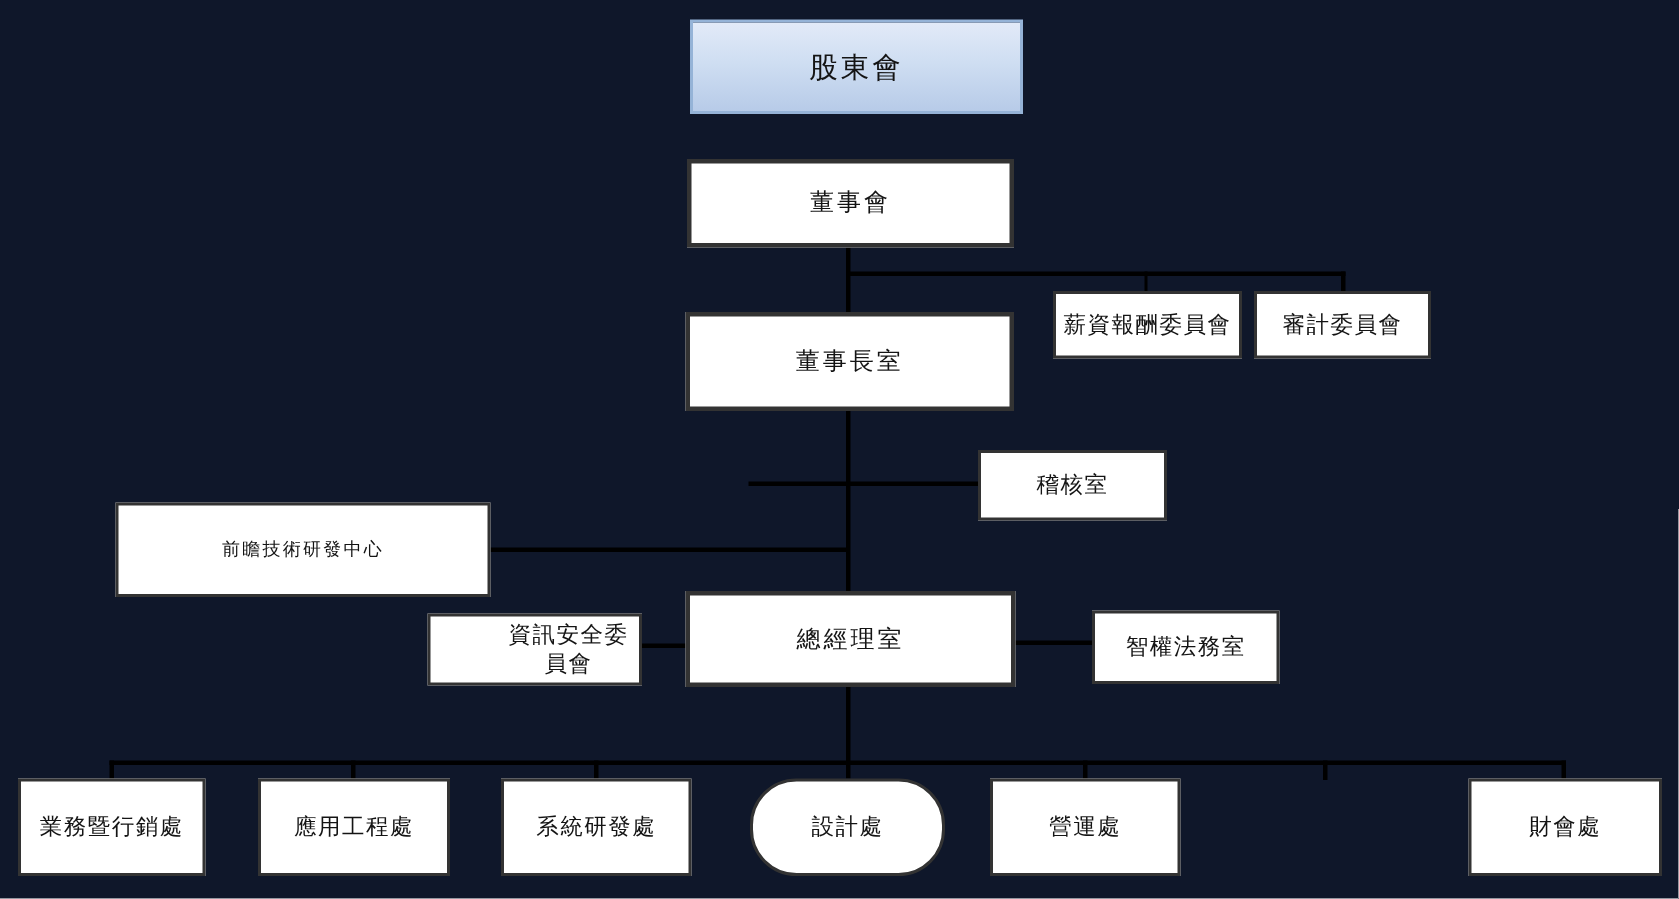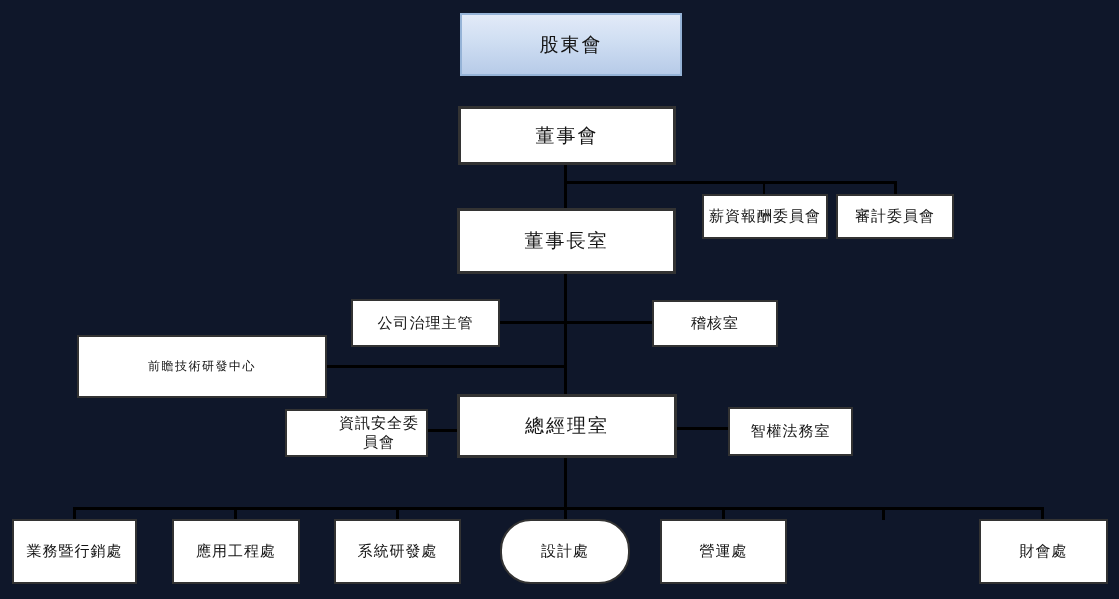--- a/index.html
+++ b/index.html
@@ -22,21 +22,21 @@
     justify-content: center;
     text-align: center;
     background: #ffffff;
     border: 2px solid #333333;
     font-size: 15px;
     letter-spacing: 1px;
     color: #141414;
     z-index: 2;
   }
   .node.major {
-    font-size: 19px;
+    font-size: 16px;
     letter-spacing: 2px;
     border-width: 3px;
   }
   .node.mid {
     font-size: 12px;
     letter-spacing: 1.5px;
   }
   .node.highlight {
     background: linear-gradient(180deg, #e2eaf8 0%, #cfdef2 45%, #b7cbe8 100%);
     border: 2px solid #95b3d7;
@@ -85,23 +85,20 @@
   </div>
 
   <div class="node" style="left:702px; top:194px; width:126px; height:45px;">
     <span>薪資報酬委員會</span>
   </div>
 
   <div class="node major" style="left:457px; top:208px; width:219px; height:66px;">
     <span>董事長室</span>
   </div>
 
-  <div class="node" style="left:351px; top:299px; width:149px; height:48px;">
-    <span>公司治理主管</span>
-  </div>
 
   <div class="node" style="left:652px; top:300px; width:126px; height:47px;">
     <span>稽核室</span>
   </div>
 
   <div class="node mid" style="left:77px; top:335px; width:250px; height:63px;">
     <span>前瞻技術研發中心</span>
   </div>
 
   <div class="node major" style="left:457px; top:394px; width:220px; height:64px;">

